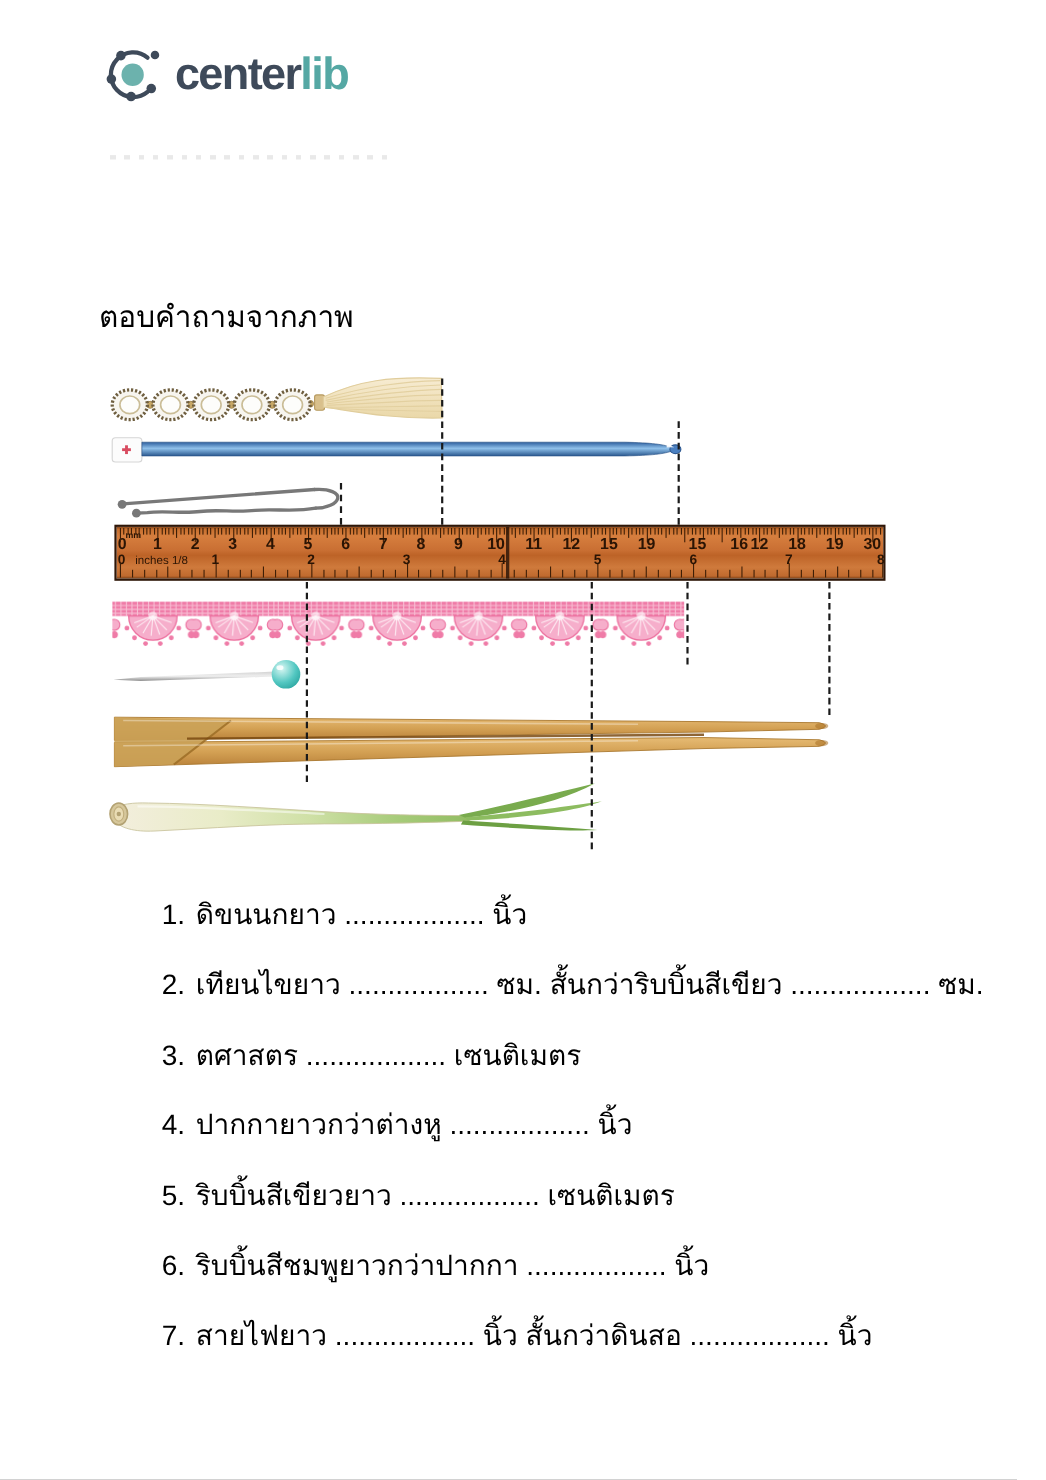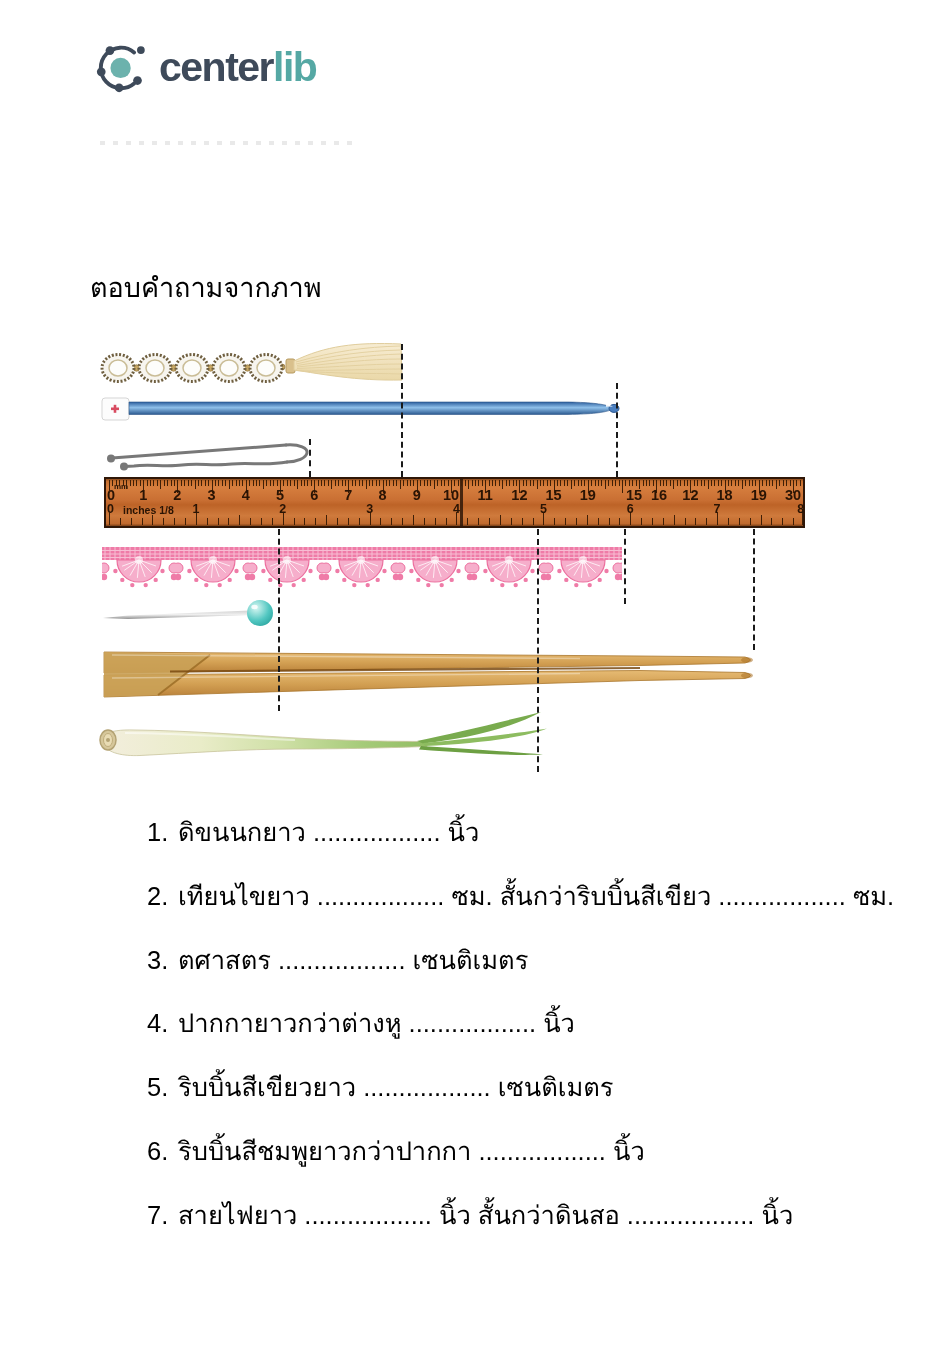--- a/index.html
+++ b/index.html
@@ -34,21 +34,21 @@
 
   
   .ruler{position:absolute;left:104px;top:477px;width:701px;height:51px;
     border:2px solid #2f1708;
     background:linear-gradient(180deg,#8a4a1e 0,#c8702f 5%,#d67e3e 18%,#c96f33 45%,#bd6327 55%,#cf7a3c 78%,#c06a2e 95%,#7a3f16 100%);}
   .tick-top{position:absolute;top:1px;width:1px;background:#3f1f06;}
   .tick-bot{position:absolute;bottom:1px;width:1px;background:#3f1f06;}
   .cmnum{position:absolute;top:9px;font-size:14.5px;font-weight:bold;color:var(--ruler-ink);line-height:1;}
   .innum{position:absolute;top:24px;font-size:12.5px;font-weight:bold;color:var(--ruler-ink);line-height:1;}
   .mm-label{position:absolute;left:8px;top:4px;font-size:8px;font-weight:bold;color:var(--ruler-ink);line-height:1;}
-  .in-label{position:absolute;left:17px;top:26px;font-size:10.5px;font-weight:bold;color:var(--ruler-ink);line-height:1;}
+  .in-label{position:absolute;left:17px;top:26px;font-size:10.5px;font-weight:normal;color:var(--ruler-ink);line-height:1;}
   .zero-top{left:1px;}
   .zero-bot{left:1px;}
   .seam{position:absolute;left:354px;top:0;width:3px;height:100%;background:#2f1708;opacity:.85;}
 
   
   .q-row{position:absolute;left:147px;display:flex;font-size:25.5px;line-height:1.3;}
   .q-num{min-width:31px;}
   .q-text{white-space:nowrap;}
 </style>
 </head>
@@ -443,21 +443,21 @@
       <span class="cmnum" style="left: 208.2px; transform: translateX(-50%);">6</span>
       <span class="cmnum" style="left: 242.4px; transform: translateX(-50%);">7</span>
       <span class="cmnum" style="left: 276.6px; transform: translateX(-50%);">8</span>
       <span class="cmnum" style="left: 310.8px; transform: translateX(-50%);">9</span>
       <span class="cmnum" style="left: 345px; transform: translateX(-50%);">10</span>
       <span class="cmnum" style="left: 379.2px; transform: translateX(-50%);">11</span>
       <span class="cmnum" style="left: 413.4px; transform: translateX(-50%);">12</span>
       <span class="cmnum" style="left: 447.6px; transform: translateX(-50%);">15</span>
       <span class="cmnum" style="left: 481.8px; transform: translateX(-50%);">19</span>
       <span class="cmnum" style="left: 528px; transform: translateX(-50%);">15</span>
-      <span class="cmnum" style="left: 553px; transform: translateX(-50%);">16</span>
+      <span class="cmnum" style="left: 566px; transform: translateX(-50%);">16</span>
       <span class="cmnum" style="left: 584.4px; transform: translateX(-50%);">12</span>
       <span class="cmnum" style="left: 618.6px; transform: translateX(-50%);">18</span>
       <span class="cmnum" style="left: 652.8px; transform: translateX(-50%);">19</span>
       <span class="cmnum" style="left: 687px; transform: translateX(-50%);">30</span>
       <span class="innum" style="left: 89.872px; transform: translateX(-50%);">1</span>
       <span class="innum" style="left: 176.744px; transform: translateX(-50%);">2</span>
       <span class="innum" style="left: 263.616px; transform: translateX(-50%);">3</span>
       <span class="innum" style="left: 350.488px; transform: translateX(-50%);">4</span>
       <span class="innum" style="left: 437.36px; transform: translateX(-50%);">5</span>
       <span class="innum" style="left: 524.232px; transform: translateX(-50%);">6</span>

